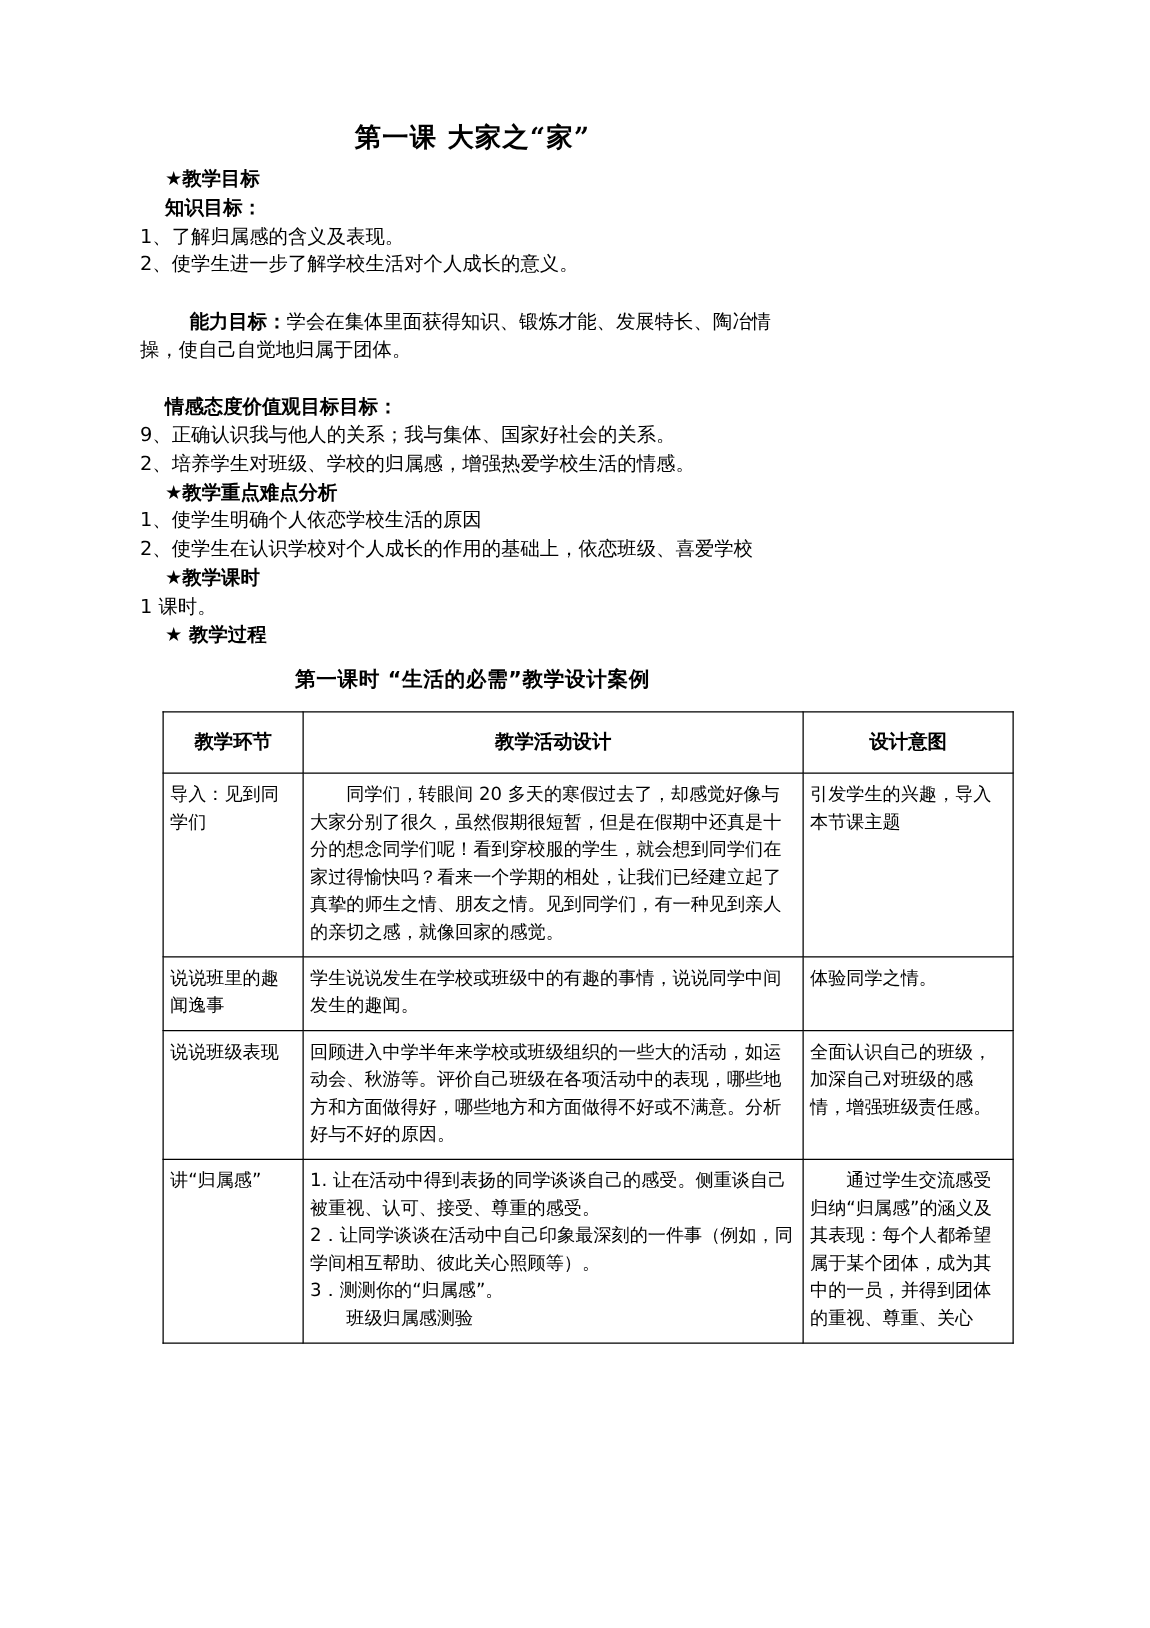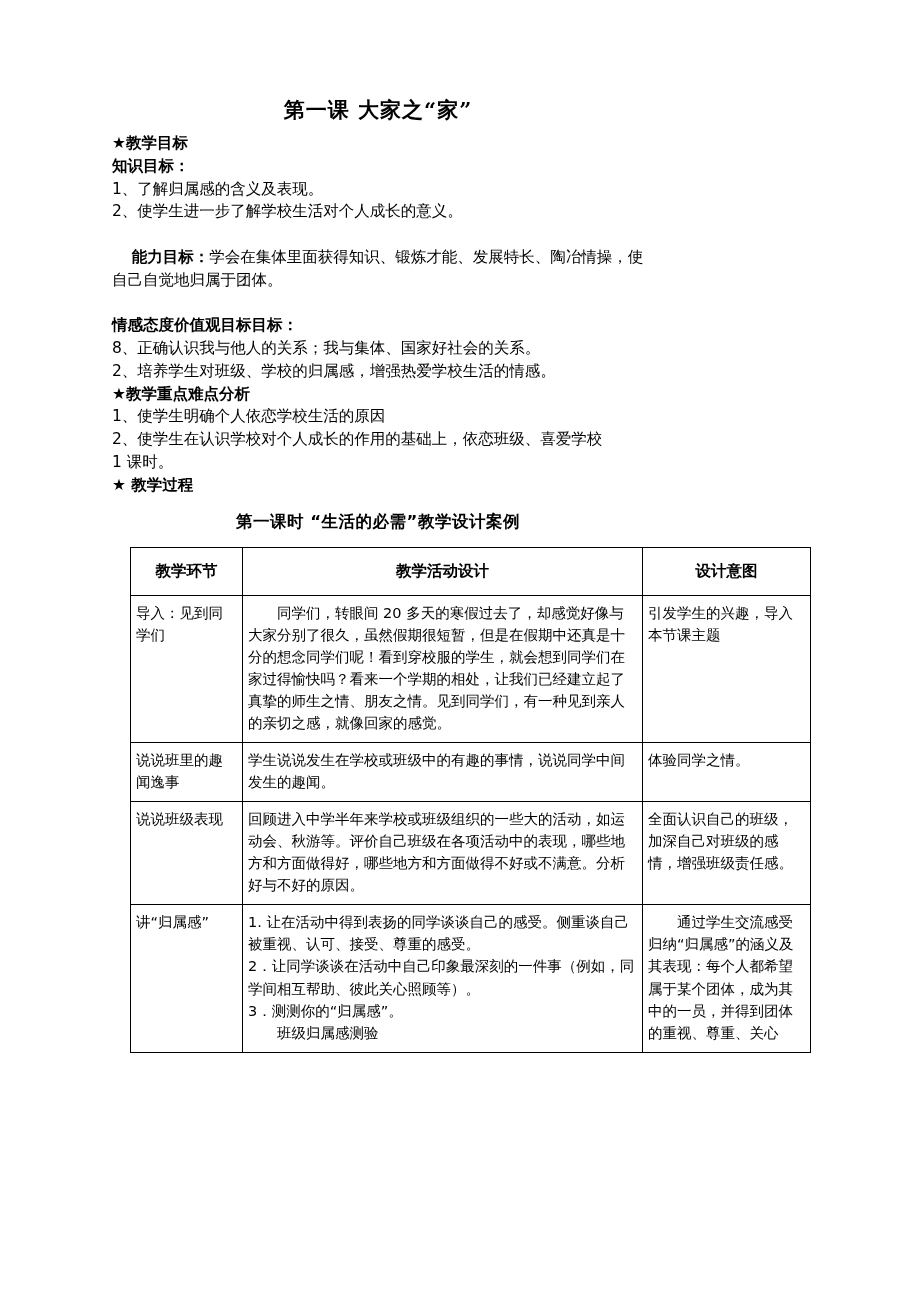--- a/index.html
+++ b/index.html
@@ -30,20 +30,21 @@
     font-family: "DejaVu Serif", "Liberation Serif", serif;
   }
   .line {
     font-size: 15.5px;
     line-height: 1.47;
     margin: 0;
     white-space: pre-wrap;
   }
   .bold {
     font-weight: bold;
+    margin-left: 20px;
   }
   .sub-title {
     text-align: center;
     font-size: 16.5px;
     font-weight: bold;
     margin: 14px 0 10px 0;
     letter-spacing: 0.5px;
   }
   table.lesson {
     border-collapse: collapse;
@@ -81,25 +82,26 @@
   <h1 class="doc-title">第一课  大家之“家”</h1>
 
   <p class="line bold">★教学目标</p>
   <p class="line bold">知识目标：</p>
   <p class="line">1、了解归属感的含义及表现。</p>
   <p class="line">2、使学生进一步了解学校生活对个人成长的意义。</p>
   <p class="line">
     <span class="bold">能力目标：</span><span>学会在集体里面获得知识、锻炼才能、发展特长、陶冶情操，使自己自觉地归属于团体。</span>
   </p>
   <p class="line bold">情感态度价值观目标目标：</p>
-  <p class="line">8、正确认识我与他人的关系；我与集体、国家好社会的关系。</p>
+  <p class="line">9、正确认识我与他人的关系；我与集体、国家好社会的关系。</p>
   <p class="line">2、培养学生对班级、学校的归属感，增强热爱学校生活的情感。</p>
   <p class="line bold">★教学重点难点分析</p>
   <p class="line">1、使学生明确个人依恋学校生活的原因</p>
   <p class="line">2、使学生在认识学校对个人成长的作用的基础上，依恋班级、喜爱学校</p>
+  <p class="line bold">★教学课时</p>
   <p class="line">1 课时。</p>
   <p class="line bold">★ 教学过程</p>
 
   <p class="sub-title">第一课时     “生活的必需”教学设计案例</p>
 
   <table class="lesson">
     <colgroup>
       <col class="col1">
       <col class="col2">
       <col class="col3">

